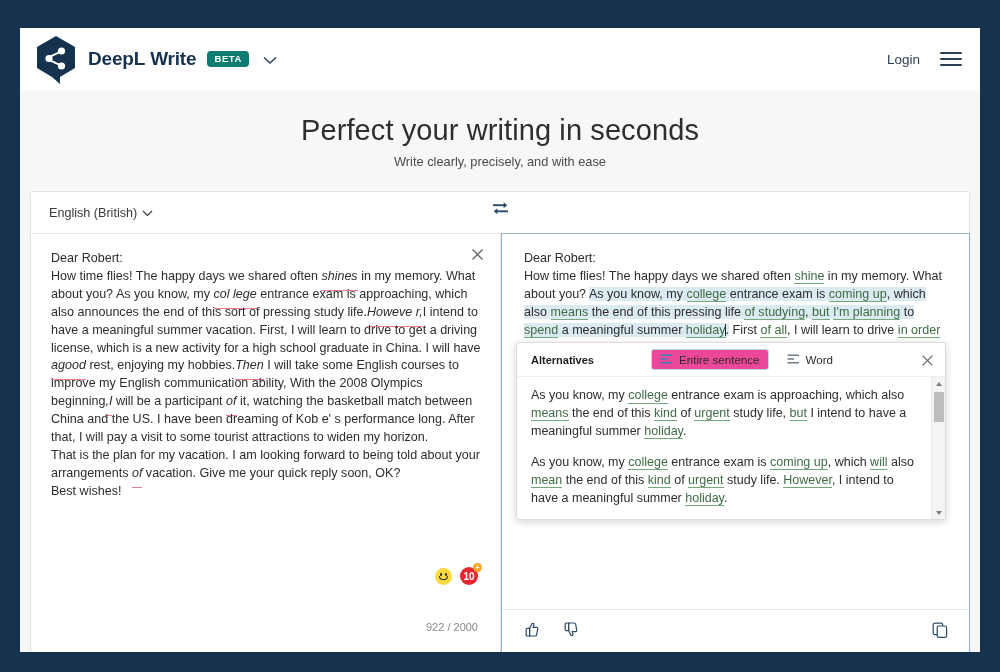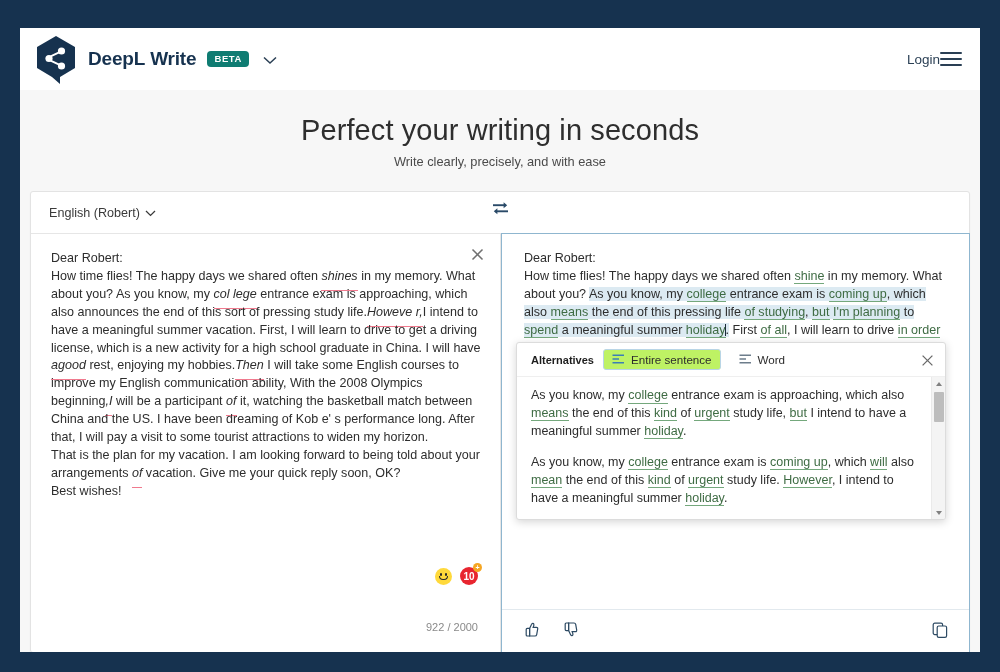--- a/index.html
+++ b/index.html
@@ -48,21 +48,21 @@
     margin-left: 6px;
     vertical-align: 3px;
   }
   .chev {
     margin-left: 9px;
     display: inline-block;
     color: #2a3f54;
   }
   .header-right {
     margin-left: auto;
-    display: flex; align-items: center; 
+    display: flex; align-items: center; gap: 20px;
   }
   .login-link {
     font-size: 13.5px; color: #2a3f54; text-decoration: none;
   }
   .burger { width: 22px; height: 14px; position: relative; cursor: pointer; }
   .burger span {
     position: absolute; left: 0; width: 22px; height: 1.6px;
     background: #2a3f54; border-radius: 1px;
   }
   .burger span:nth-child(1) { top: 0; }
@@ -236,22 +236,23 @@
   }
   .seg {
     display: flex; align-items: center; gap: 6px;
     font-size: 11.6px; color: #2c2c2c;
     padding: 3px 8px;
     border-radius: 3px;
     cursor: pointer;
     border: 1px solid transparent;
   }
   .seg.active {
-    background: #bef264;
+    background: #ec4899;
     border-color: #b9d5e6;
+    margin-left: 48px;
   }
   .alt-close {
     margin-left: auto; cursor: pointer;
     width: 14px; height: 14px;
   }
   #alt-body {
     position: absolute; left: 0; right: 14px; top: 34px; bottom: 0;
     padding: 10px 12px 0 14px;
     overflow: hidden;
   }
@@ -324,21 +325,21 @@
 
   <div id="hero">
     <h1>Perfect your writing in seconds</h1>
     <div class="sub">Write clearly, precisely, and with ease</div>
   </div>
 
   <div id="editor-card">
 
     <div id="lang-bar">
       <div id="lang-select">
-        <span>English (Robert)</span>
+        <span>English (British)</span>
         <span>
           <svg width="11" height="7" viewBox="0 0 11 7">
               <path d="M1 1 L5.5 5.4 L10 1" fill="none" stroke="#3a3a3a" stroke-width="1.3"></path>
             </svg>
         </span>
       </div>
       <div id="swap-btn">
         <span>
           <svg width="19" height="17" viewBox="0 0 19 17">
             <path d="M2 5.2 H15" stroke="#2a4a68" stroke-width="1.9"></path>

